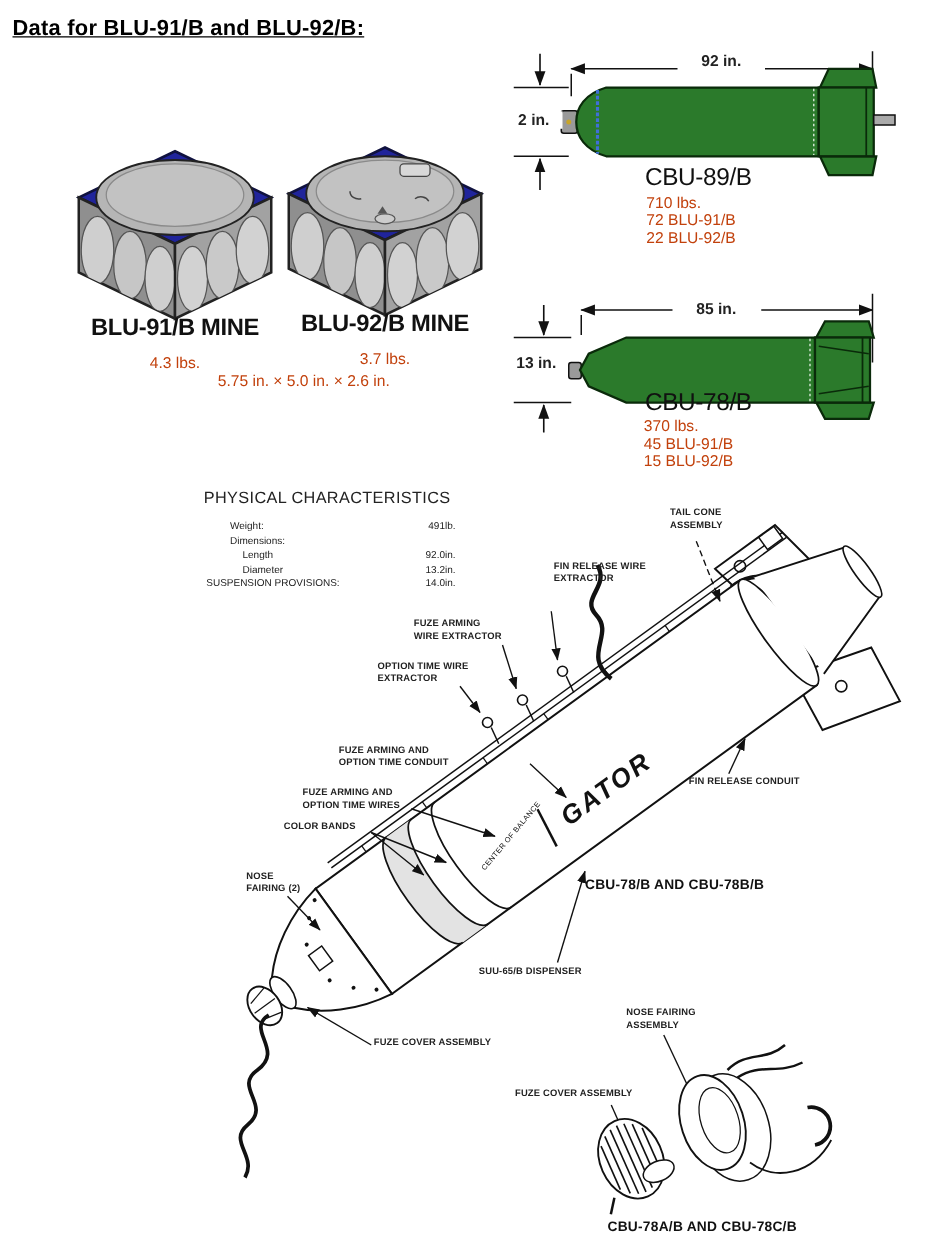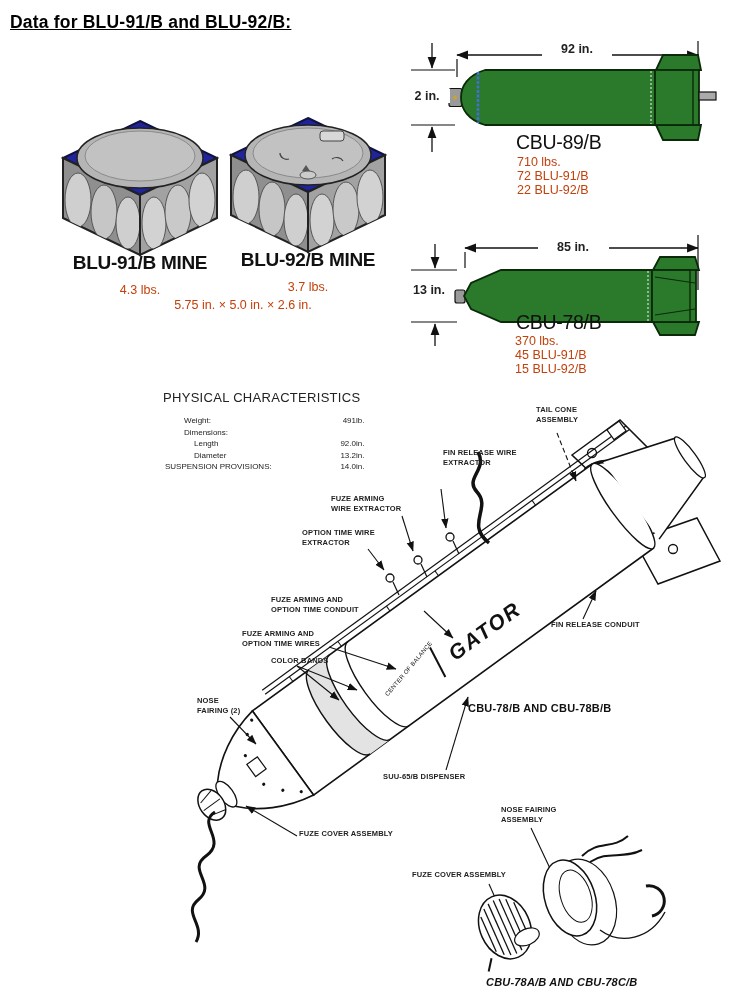--- a/index.html
+++ b/index.html
@@ -287,25 +287,25 @@
   <div class="abs callout" style="left:399px;top:448px;margin-left:44px;">FIN RELEASE WIRE
 EXTRACTOR</div>
   <div class="abs callout" style="left:331px;top:494px;">FUZE ARMING
 WIRE EXTRACTOR</div>
   <div class="abs callout" style="left:302px;top:528px;">OPTION TIME WIRE
 EXTRACTOR</div>
   <div class="abs callout" style="left:271px;top:595px;">FUZE ARMING AND
 OPTION TIME CONDUIT</div>
   <div class="abs callout" style="left:242px;top:629px;">FUZE ARMING AND
 OPTION TIME WIRES</div>
-  <div class="abs callout" style="left:227px;top:656px;margin-left:44px;">COLOR BANDS</div>
+  <div class="abs callout" style="left:227px;top:656px;">COLOR BANDS</div>
   <div class="abs callout" style="left:197px;top:696px;">NOSE
 FAIRING (2)</div>
   <div class="abs callout" style="left:551px;top:620px;text-align:right;">FIN RELEASE CONDUIT</div>
   <div class="abs callout" style="left:383px;top:772px;">SUU-65/B DISPENSER</div>
   <div class="abs callout" style="left:299px;top:829px;">FUZE COVER ASSEMBLY</div>
   <div class="abs caption" style="left:468px;top:702px;text-align:center;">CBU-78/B AND CBU-78B/B</div>
   <div class="abs callout" style="left:501px;top:805px;">NOSE FAIRING
 ASSEMBLY</div>
   <div class="abs callout" style="left:412px;top:870px;">FUZE COVER ASSEMBLY</div>
-  <div class="abs caption" style="left:486px;top:976px;font-style:italic;">CBU-78A/B AND CBU-78C/B</div>
+  <div class="abs caption" style="left:486px;top:976px;">CBU-78A/B AND CBU-78C/B</div>
 
 </div>
 
 </body></html>

